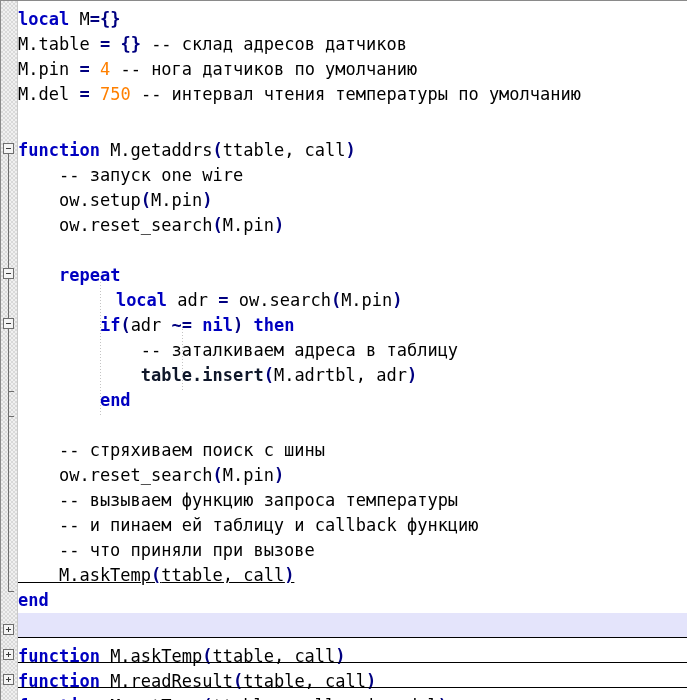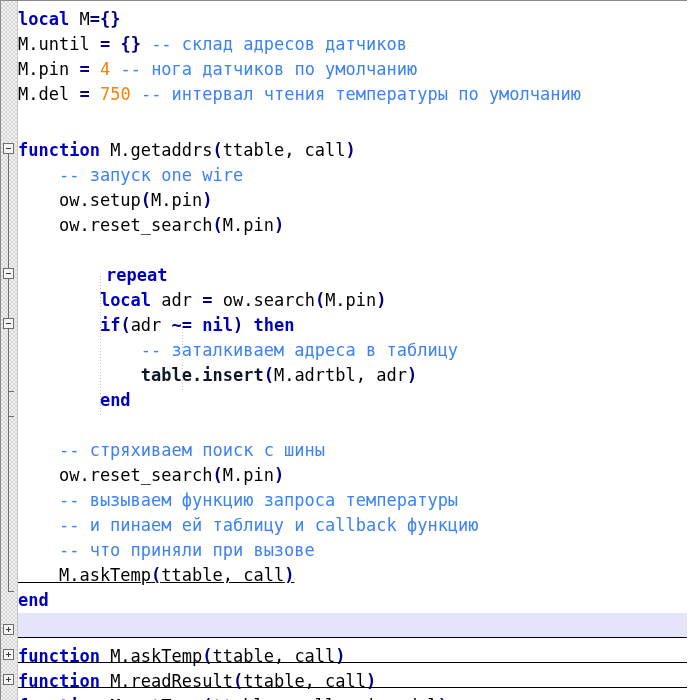--- a/index.html
+++ b/index.html
@@ -138,21 +138,21 @@
       #c4c4c4 0px, #c4c4c4 1px,
       transparent 1px, transparent 3px
     );
     z-index: 1;
   }
 
   
   .kw   { color: #0000c0; font-weight: bold; }  
   .op   { color: #000080; font-weight: bold; }  
   .num  { color: #ff8000; }                      
-  .cmt  { color: #3b82f6; }                      
+  .cmt  { color: #000000; }                      
   .lib  { color: #0f172a; font-weight: bold; }   
   .id   { color: #000000; }
 </style>
 </head>
 <body>
 
 <div id="editor">
 
   <div class="gutter"></div>
 
@@ -181,30 +181,30 @@
       <div class="folded-rule" style="top: 661px;"></div>
       <div class="folded-rule" style="top: 686px;"></div>
     </div>
 
   <div class="code" id="code">
     <div id="guides">
         <div class="iguide" style="left: 82px; top: 275px; height: 140px;"></div>
         <div class="iguide" style="left: 164px; top: 325px; height: 65px;"></div>
       </div>
   <div class="line" style="top: 6px;"><span class="txt kw">local</span><span class="txt id"> </span><span class="txt id">M</span><span class="txt op">=</span><span class="txt op">{}</span></div>
-      <div class="line" style="top: 31px;"><span class="txt id">M.until </span><span class="txt op">=</span><span class="txt id"> </span><span class="txt op">{}</span><span class="txt id"> </span><span class="txt cmt">-- склад адресов датчиков</span></div>
+      <div class="line" style="top: 31px;"><span class="txt id">M.table </span><span class="txt op">=</span><span class="txt id"> </span><span class="txt op">{}</span><span class="txt id"> </span><span class="txt cmt">-- склад адресов датчиков</span></div>
       <div class="line" style="top: 56px;"><span class="txt id">M.pin </span><span class="txt op">=</span><span class="txt id"> </span><span class="txt num">4</span><span class="txt id"> </span><span class="txt cmt">-- нога датчиков по умолчанию</span></div>
       <div class="line" style="top: 81px;"><span class="txt id">M.del </span><span class="txt op">=</span><span class="txt id"> </span><span class="txt num">750</span><span class="txt id"> </span><span class="txt cmt">-- интервал чтения температуры по умолчанию</span></div>
       <div class="line" style="top: 106px;"></div>
       <div class="line" style="top: 137px;"><span class="txt kw">function</span><span class="txt id"> M.getaddrs</span><span class="txt op">(</span><span class="txt id">ttable, call</span><span class="txt op">)</span></div>
       <div class="line" style="top: 162px;"><span class="txt cmt">    -- запуск one wire</span></div>
       <div class="line" style="top: 187px;"><span class="txt id">    ow.setup</span><span class="txt op">(</span><span class="txt id">M.pin</span><span class="txt op">)</span></div>
       <div class="line" style="top: 212px;"><span class="txt id">    ow.reset_search</span><span class="txt op">(</span><span class="txt id">M.pin</span><span class="txt op">)</span></div>
-      <div class="line" style="top: 262px; padding-left: 47px;"><span class="txt id">    </span><span class="txt kw">repeat</span></div>
-      <div class="line" style="top: 287px;"><span class="txt id">        </span><span class="txt kw">local</span><span class="txt id"> adr </span><span class="txt op">=</span><span class="txt id"> ow.search</span><span class="txt op">(</span><span class="txt id">M.pin</span><span class="txt op">)</span></div>
+      <div class="line" style="top: 262px;"><span class="txt id">    </span><span class="txt kw">repeat</span></div>
+      <div class="line" style="top: 287px; margin-left: 16px;"><span class="txt id">        </span><span class="txt kw">local</span><span class="txt id"> adr </span><span class="txt op">=</span><span class="txt id"> ow.search</span><span class="txt op">(</span><span class="txt id">M.pin</span><span class="txt op">)</span></div>
       <div class="line" style="top: 312px;"><span class="txt id">        </span><span class="txt kw">if</span><span class="txt op">(</span><span class="txt id">adr </span><span class="txt op">~=</span><span class="txt id"> </span><span class="txt kw">nil</span><span class="txt op">)</span><span class="txt id"> </span><span class="txt kw">then</span></div>
       <div class="line" style="top: 337px;"><span class="txt cmt">            -- заталкиваем адреса в таблицу</span></div>
       <div class="line" style="top: 362px;"><span class="txt id">            </span><span class="txt lib">table.insert</span><span class="txt op">(</span><span class="txt id">M.adrtbl, adr</span><span class="txt op">)</span></div>
       <div class="line" style="top: 387px;"><span class="txt id">        </span><span class="txt kw">end</span></div>
       <div class="line" style="top: 437px;"><span class="txt cmt">    -- стряхиваем поиск с шины</span></div>
       <div class="line" style="top: 462px;"><span class="txt id">    ow.reset_search</span><span class="txt op">(</span><span class="txt id">M.pin</span><span class="txt op">)</span></div>
       <div class="line" style="top: 487px;"><span class="txt cmt">    -- вызываем функцию запроса температуры</span></div>
       <div class="line" style="top: 512px;"><span class="txt cmt">    -- и пинаем ей таблицу и callback функцию</span></div>
       <div class="line" style="top: 537px;"><span class="txt cmt">    -- что приняли при вызове</span></div>
       <div class="line" style="top: 562px; text-decoration: underline;"><span class="txt id">    M.askTemp</span><span class="txt op">(</span><span class="txt id">ttable, call</span><span class="txt op">)</span></div>

